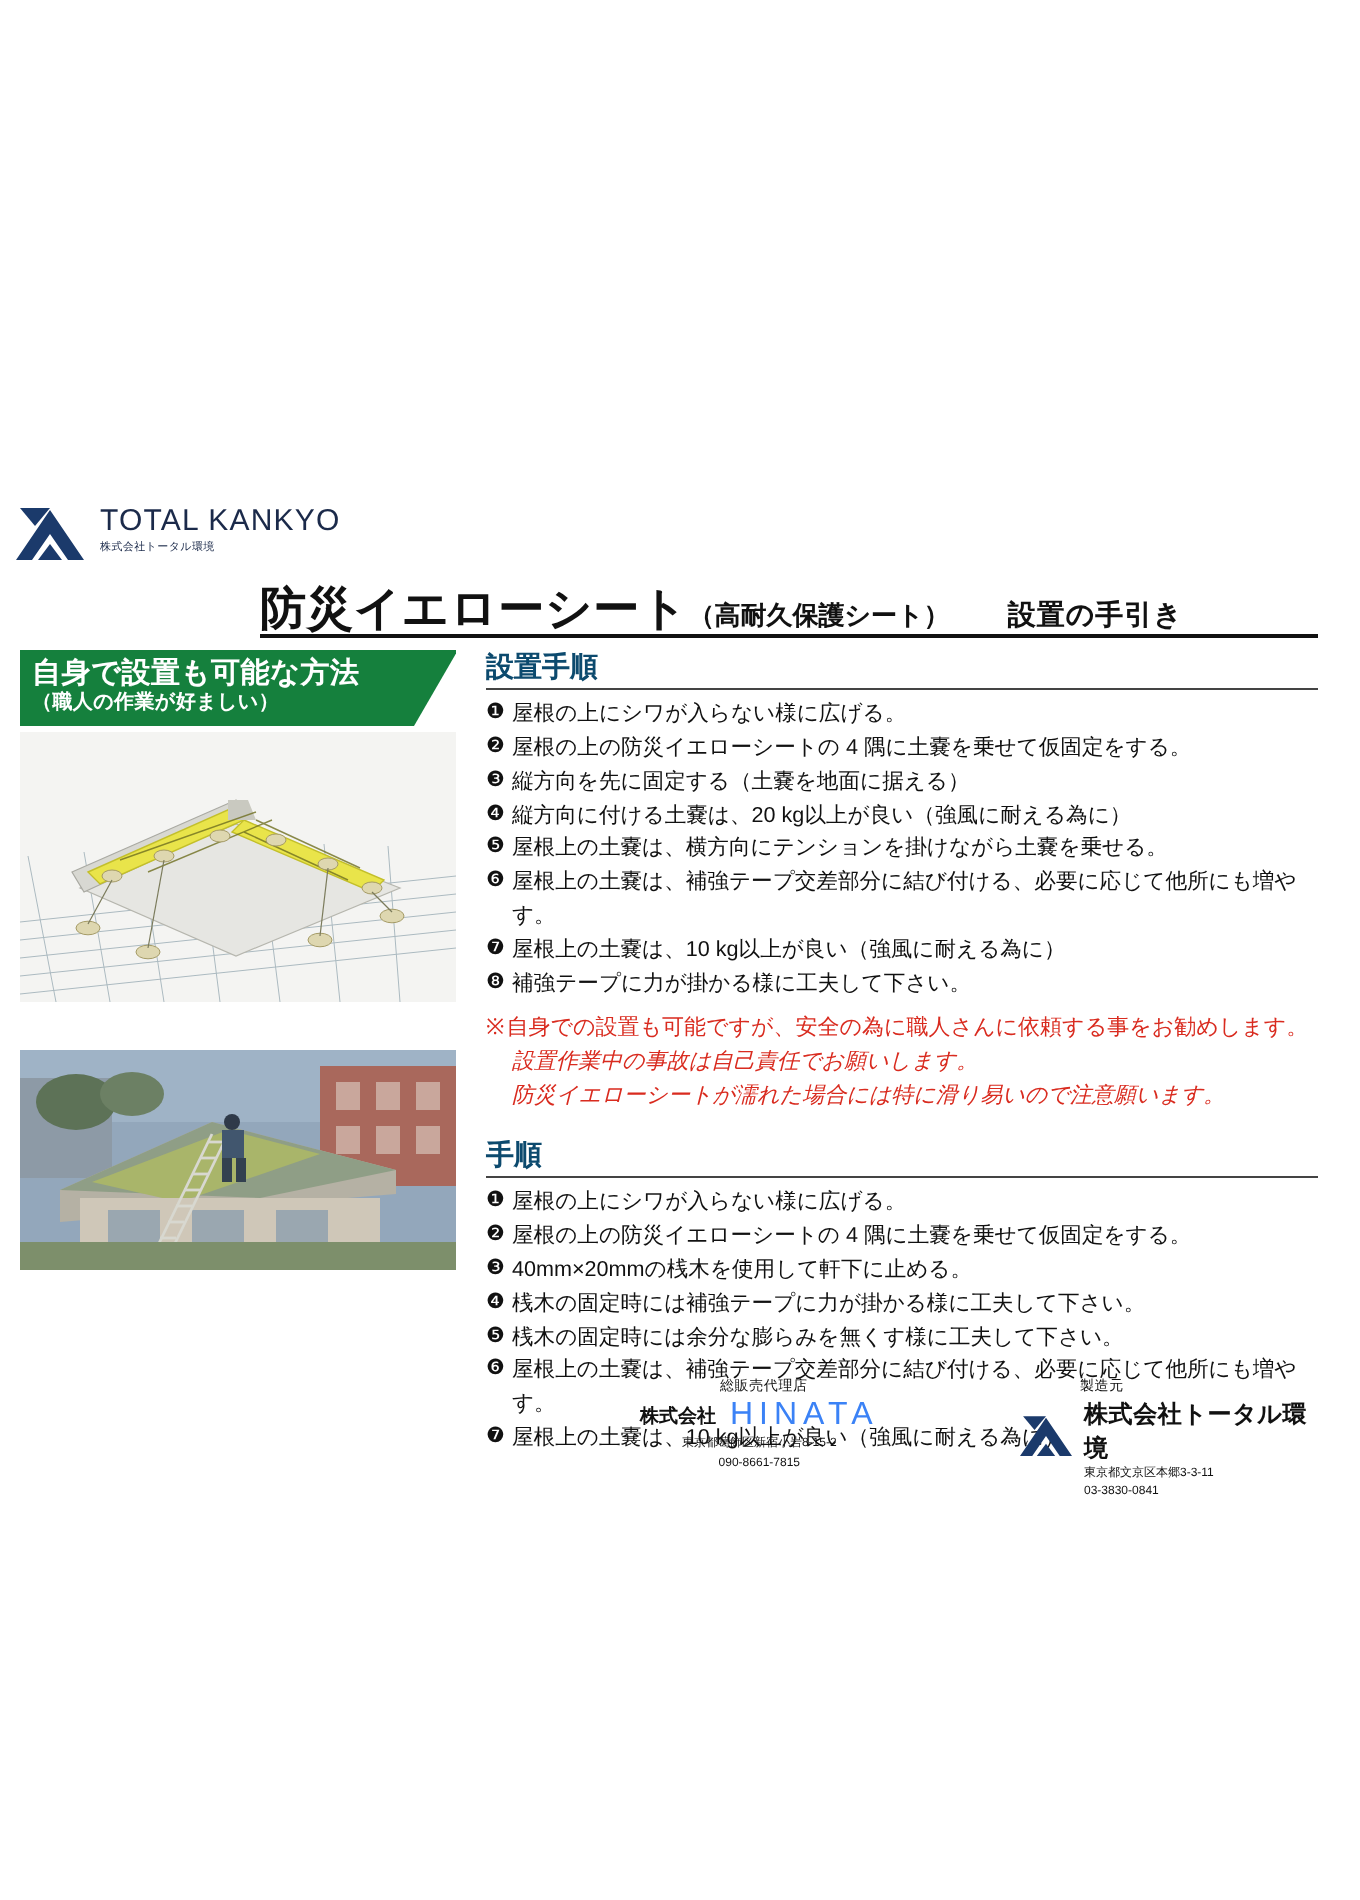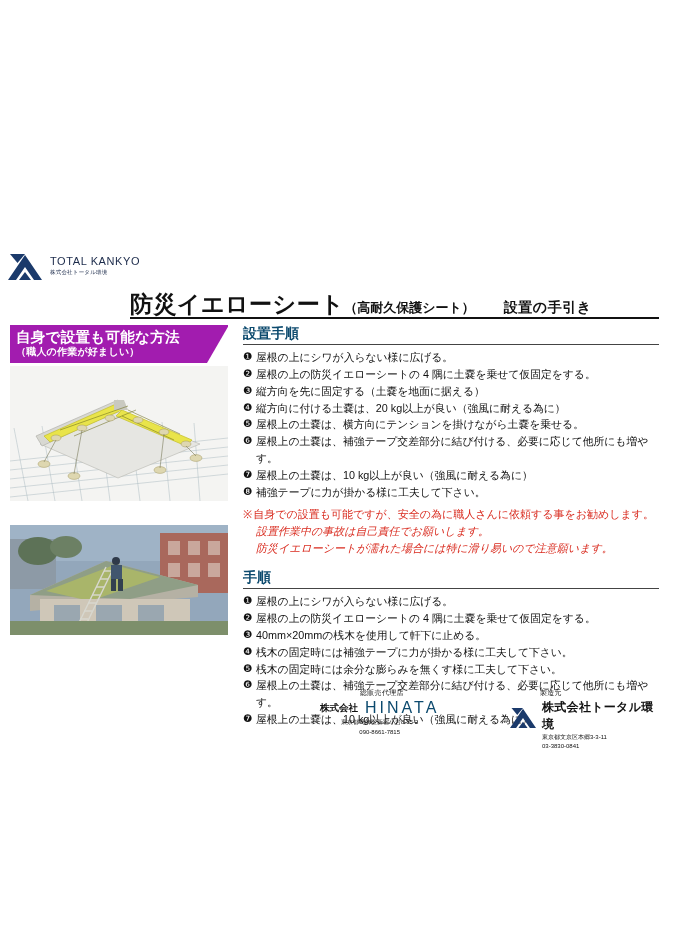--- a/index.html
+++ b/index.html
@@ -46,21 +46,21 @@
     position: relative;
   }
   .logo-mark svg { display: block; }
   .logo-text-wrap {
     display: flex;
     flex-direction: column;
     justify-content: center;
     line-height: 1.1;
   }
   .logo-en {
-    font-size: 11px;
+    font-size: 15px;
     letter-spacing: 0.6px;
     color: #1b2a4a;
     font-weight: 400;
   }
   .logo-jp {
     font-size: 5.5px;
     color: #1b2a4a;
     letter-spacing: 0.2px;
     margin-top: 2px;
   }
@@ -106,21 +106,21 @@
   .left-col {
     position: absolute;
     left: 10px;
     top: 325px;
     width: 218px;
   }
   .banner {
     position: relative;
     width: 218px;
     height: 38px;
-    background: #a21caf;
+    background: #15803d;
     color: #ffffff;
     overflow: hidden;
   }
   .banner::after {
     content: "";
     position: absolute;
     right: -1px;
     top: 0;
     width: 0;
     height: 0;
@@ -260,21 +260,21 @@
     margin-top: 1px;
   }
   .f-co-jp {
     font-size: 9.5px;
     font-weight: bold;
     color: #111;
   }
   .f-co-en {
     font-size: 16px;
     letter-spacing: 3px;
-    color: #0c4a6e;
+    color: #3b82f6;
     font-weight: 400;
   }
   .f-addr {
     font-size: 6px;
     color: #111;
     line-height: 1.45;
     text-align: center;
     margin-top: 1px;
   }
   .f-maker {

